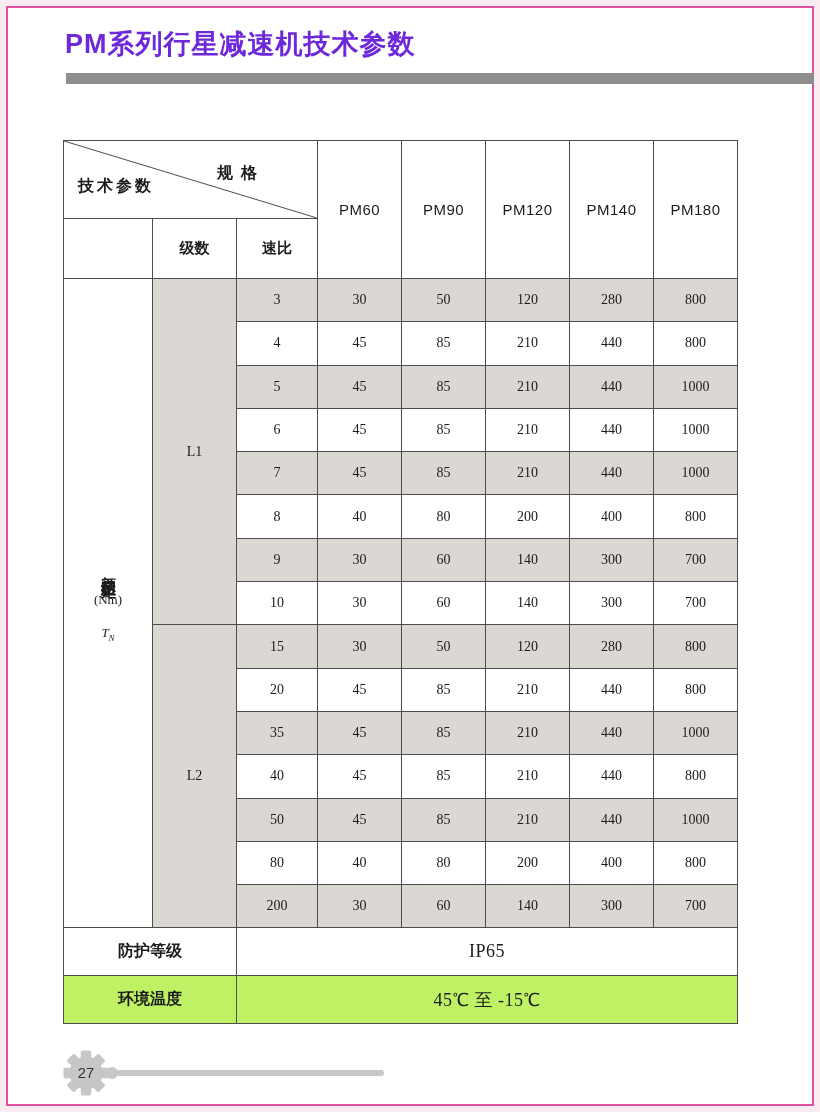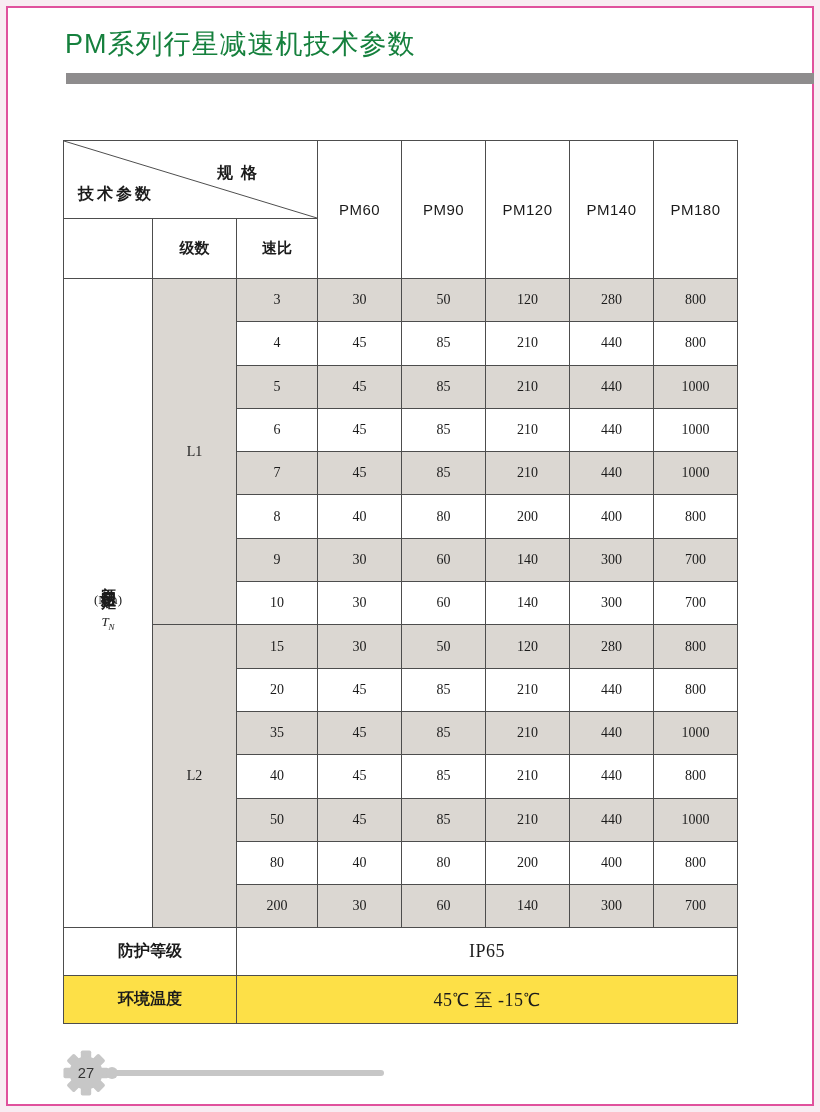--- a/index.html
+++ b/index.html
@@ -10,21 +10,21 @@
     font-family:"Liberation Sans", sans-serif;
     overflow:hidden;
   }
   .page-frame {
     position:absolute; inset:6px;
     border:2px solid #e0519d;
     background:#ffffff;
   }
   .page-title {
     position:absolute; left:65px; top:26px;
-    font-size:27px; font-weight:normal; color:#15803d;
+    font-size:27px; font-weight:bold; color:#6d28d9;
     letter-spacing:1px;
   }
   .title-bar {
     position:absolute; left:66px; top:73px;
     width:748px; height:11px;
     background:#8e8c8d;
   }
 
   
   table.spec-table {
@@ -47,49 +47,49 @@
 
   
   td.diag-cell { height:78px; position:relative; padding:0; }
   .diag-cell svg { position:absolute; inset:0; width:100%; height:100%; }
   .diag-spec {
     position:absolute; top:22px; right:52px;
     font-size:16px; font-weight:bold; letter-spacing:8px;
     font-family:"Liberation Sans", sans-serif;
   }
   .diag-params {
-    position:absolute; bottom:13px; left:14px;
+    position:absolute; bottom:21px; left:14px;
     font-size:16px; font-weight:bold; letter-spacing:3px;
     font-family:"Liberation Sans", sans-serif;
   }
   td.pm-head { font-family:"Liberation Sans", sans-serif; font-size:15px; letter-spacing:0.5px;margin-top:29px; }
   tr.header2 td { height:60px; font-size:15px; font-weight:bold;
     font-family:"Liberation Sans", sans-serif; }
 
   
   tr.data-row td { height:43.3px; }
   tr.shaded td.data { background:#dbd7d2; }
   td.stage-cell { background:#dbd7d2 !important; font-size:14px; }
   td.torque-cell { background:#ffffff !important; padding:0; }
-  .torque-inner { display:flex; flex-direction:column; align-items:center; gap:6px; }
+  .torque-inner { display:flex; flex-direction:column; align-items:center; gap:17px; }
   .torque-vert {
     writing-mode:vertical-rl; text-orientation:upright;
     font-size:15px; font-weight:bold; letter-spacing:3px;
     font-family:"Liberation Sans", sans-serif;
   }
   .torque-unit { font-size:13px; }
   .torque-sym { font-size:13px; font-style:italic; }
   .torque-sym sub { font-size:9px; font-style:italic; }
 
   
   tr.footer-row td { height:48px; }
   tr.footer-row td.flabel { font-size:16px; font-weight:bold;
     font-family:"Liberation Sans", sans-serif; }
   tr.footer-row td.fvalue { font-size:18px; letter-spacing:0.5px; }
-  tr.footer-shaded td { background:#fde047; }
+  tr.footer-shaded td { background:#bef264; }
 
   
   .gear-badge { position:absolute; left:60px; top:1047px; }
   .deco-dot {
     position:absolute; left:106px; top:1067px;
     width:12px; height:12px; border-radius:50%;
     background:#c7c7c7;
   }
   .deco-line {
     position:absolute; left:112px; top:1070px;

